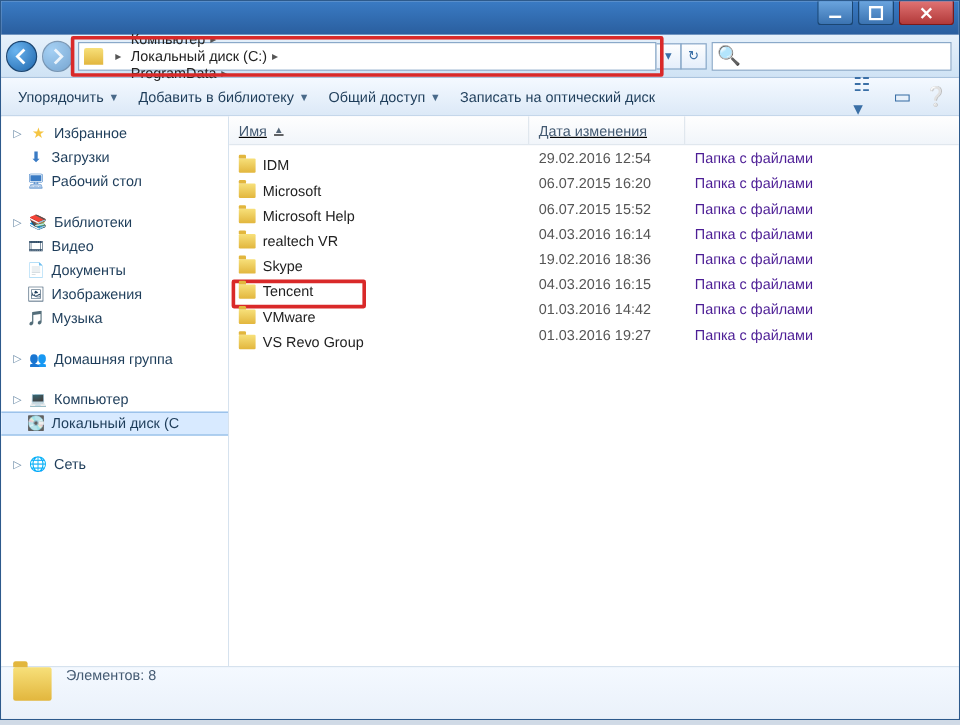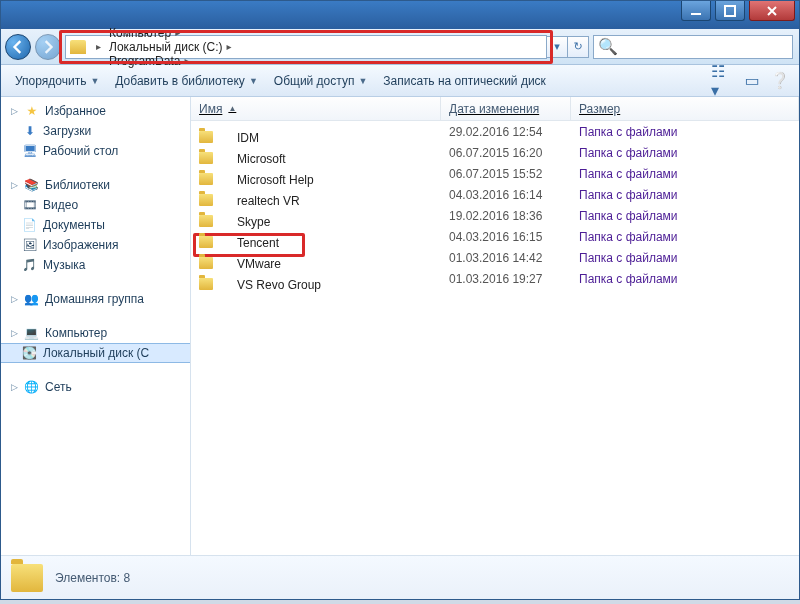--- a/index.html
+++ b/index.html
@@ -53,28 +53,28 @@
   .colhdr { height:24px; display:flex; border-bottom:1px solid #e0e7ee; background:linear-gradient(#fefefe,#f1f5fa);text-decoration:underline;}
   .colhdr .col { font-size:12px; color:#445a72; padding:4px 8px; border-right:1px solid #e0e7ee; display:flex; align-items:center;}
   .col-name { width:250px; }
   .col-date { width:130px; }
   .col-type { width:140px; }
   .col-size { flex:1; }
   .sortarr { font-size:8px; margin-left:6px; color:#567; }
   .filelist { flex:1; overflow:auto; }
   .frow { display:flex; height:21px; align-items:center; font-size:12px; color:#222; cursor:pointer;}
   .frow .cell { padding:0 8px; }
-  .frow .cname { width:250px; display:flex; align-items:flex-start; gap:24px; position:relative;margin-top:12px;}
+  .frow .cname { width:250px; display:flex; align-items:center; gap:6px; position:relative;margin-top:12px;}
   .frow .cdate { width:130px; color:#555;}
   .frow .ctype { width:140px; color:#4c1d95;}
   .frow .csize { flex:1; }
   .row-hl { position:absolute; border:3px solid #d92929; border-radius:2px; left:2px; top:-3px; width:112px; height:24px; pointer-events:none;}
 
   
-  .status { height:44px; border-top:1px solid #d6e2ee; background:linear-gradient(#f4f9ff,#eaf1fa); display:flex; align-items:center; padding:12px 10px; gap:12px; }
+  .status { height:44px; border-top:1px solid #d6e2ee; background:linear-gradient(#f4f9ff,#eaf1fa); display:flex; padding:0 10px; gap:12px; }
   .statico { width:32px; height:28px; background:linear-gradient(#f7e07a,#e2b63d); border-radius:2px; position:relative;}
   .statico:before { content:""; position:absolute; top:-5px; left:0; width:12px; height:5px; background:#e2b63d; border-radius:2px 2px 0 0;}
   .stattxt { font-size:12px; color:#445a72; }
 
   
   .star { color:#f5c542; }
   .blue { color:#3a7bc4; }
 </style>
 </head>
 <body>
@@ -229,21 +229,20 @@
       </div>
     </div>
 
     <div class="main">
       <div class="colhdr">
         <div class="col col-name">
             <span>Имя</span>
             <span class="sortarr">▲</span>
           </div>
         <div class="col col-date">Дата изменения</div>
-        <div class="col col-size">Размер</div>
       </div>
       <div class="filelist" id="filelist">
           <div class="frow">
             <div class="cell cname">
               <span class="fico"></span>
               <span>IDM</span>
             </div>
             <div class="cell cdate">29.02.2016 12:54</div>
             <div class="cell ctype">Папка с файлами</div>
             <div class="cell csize"></div>

